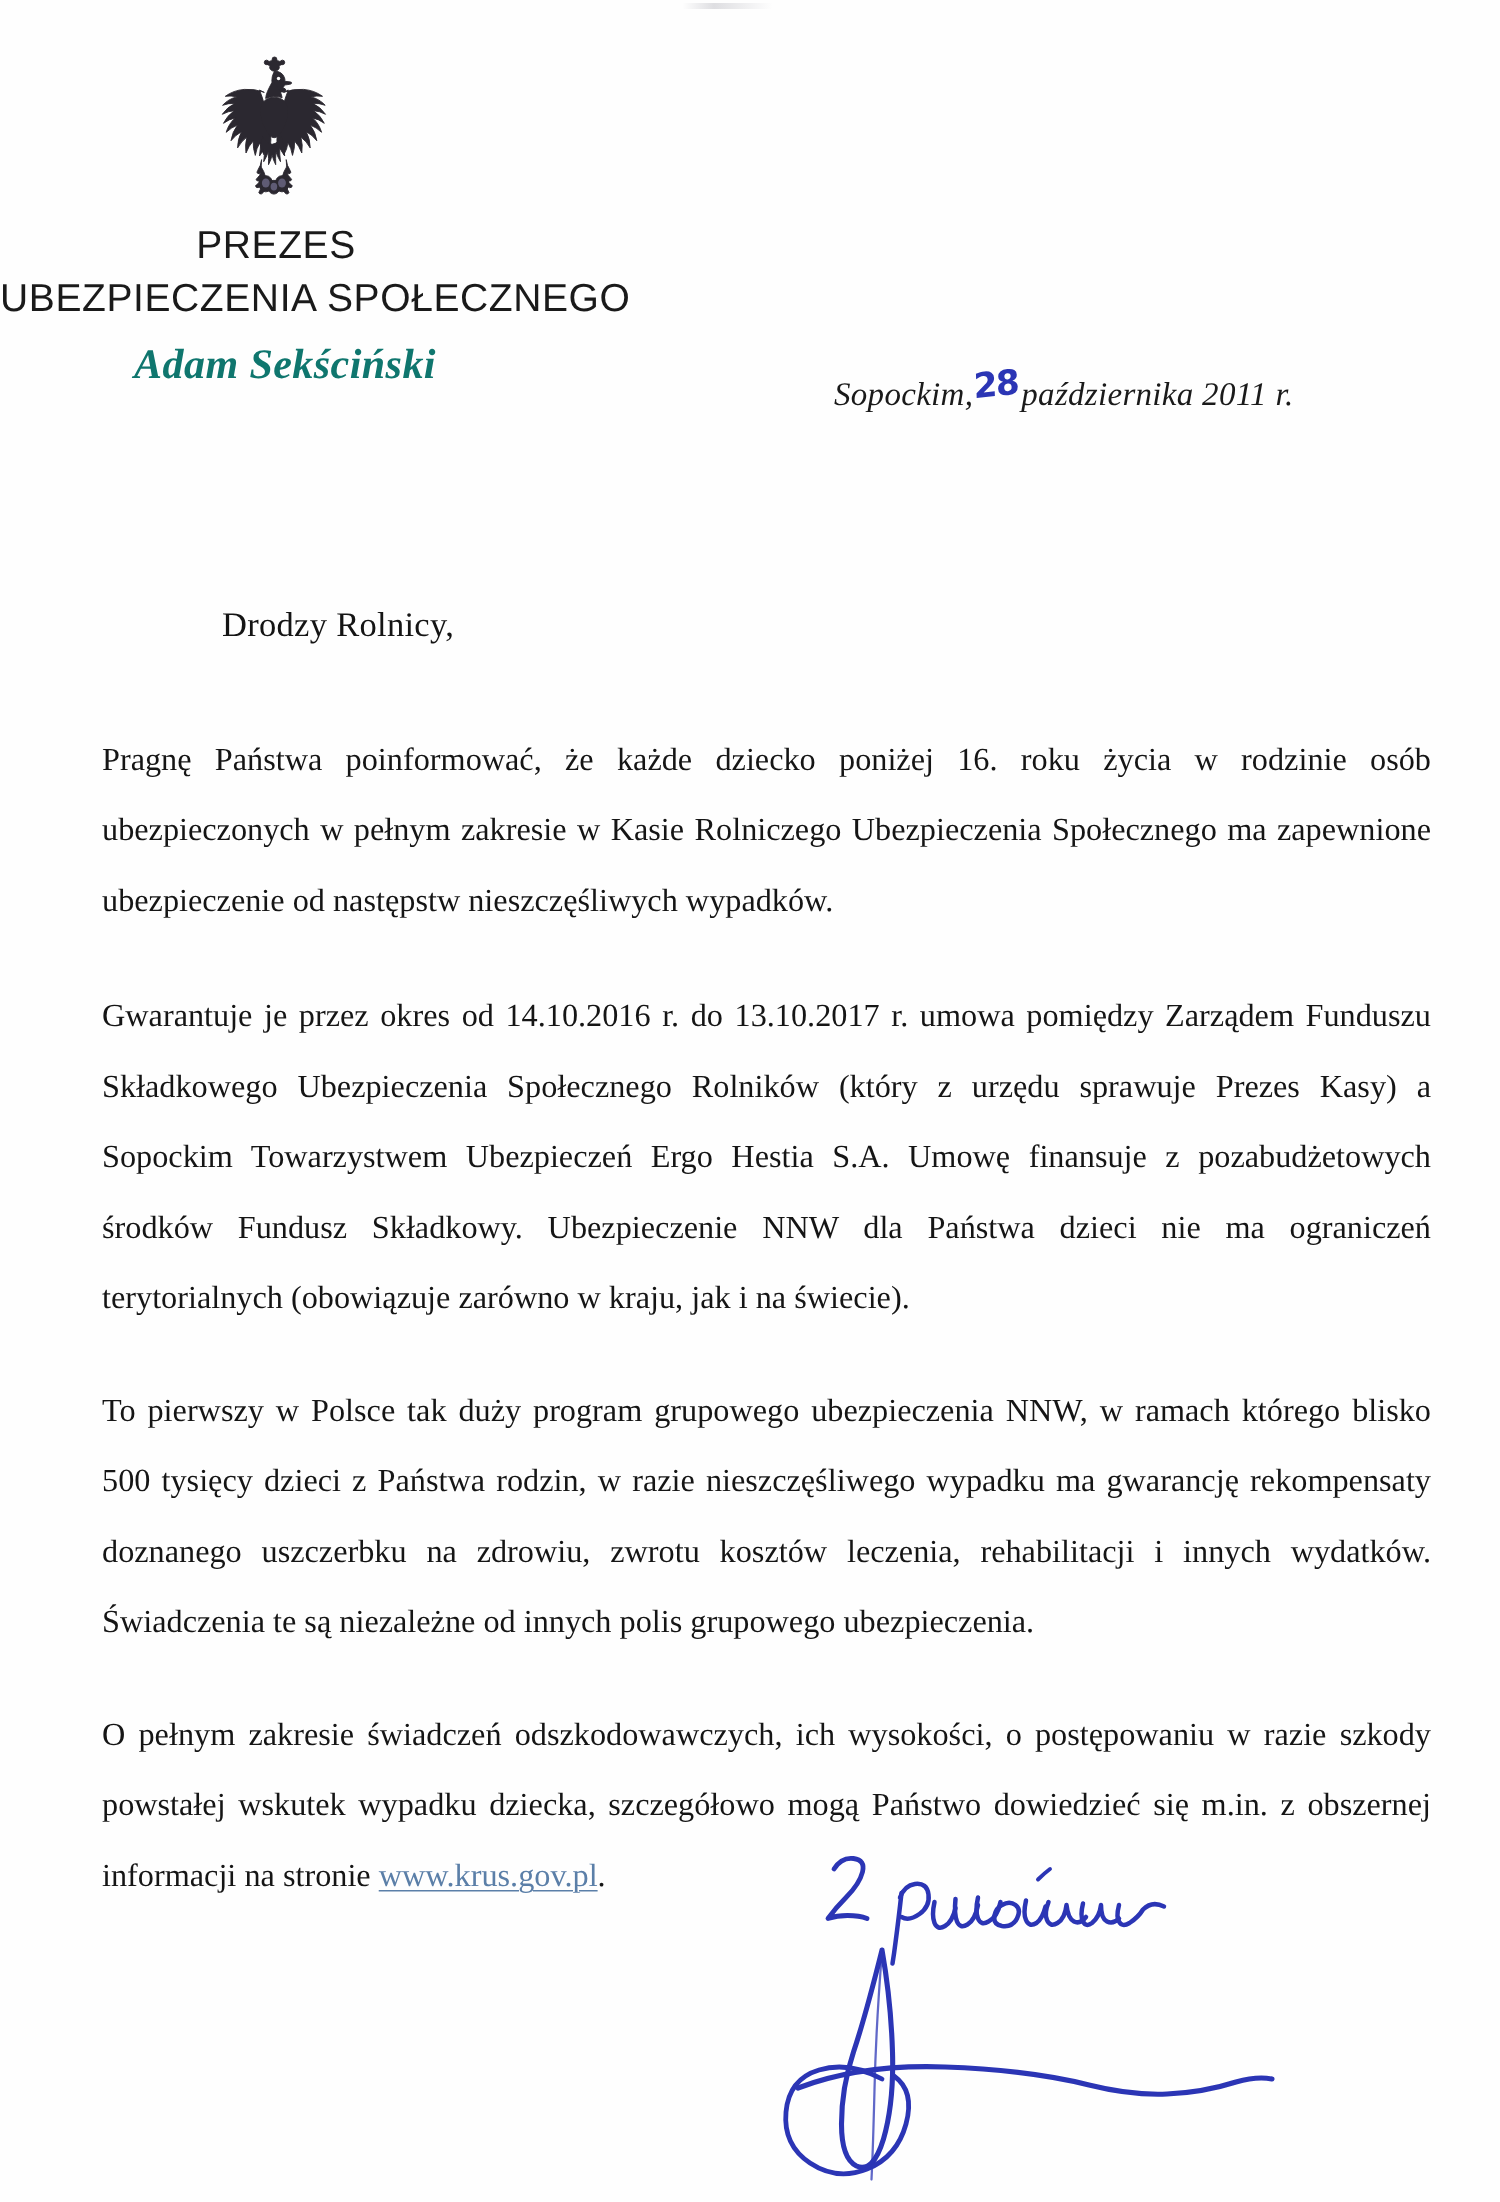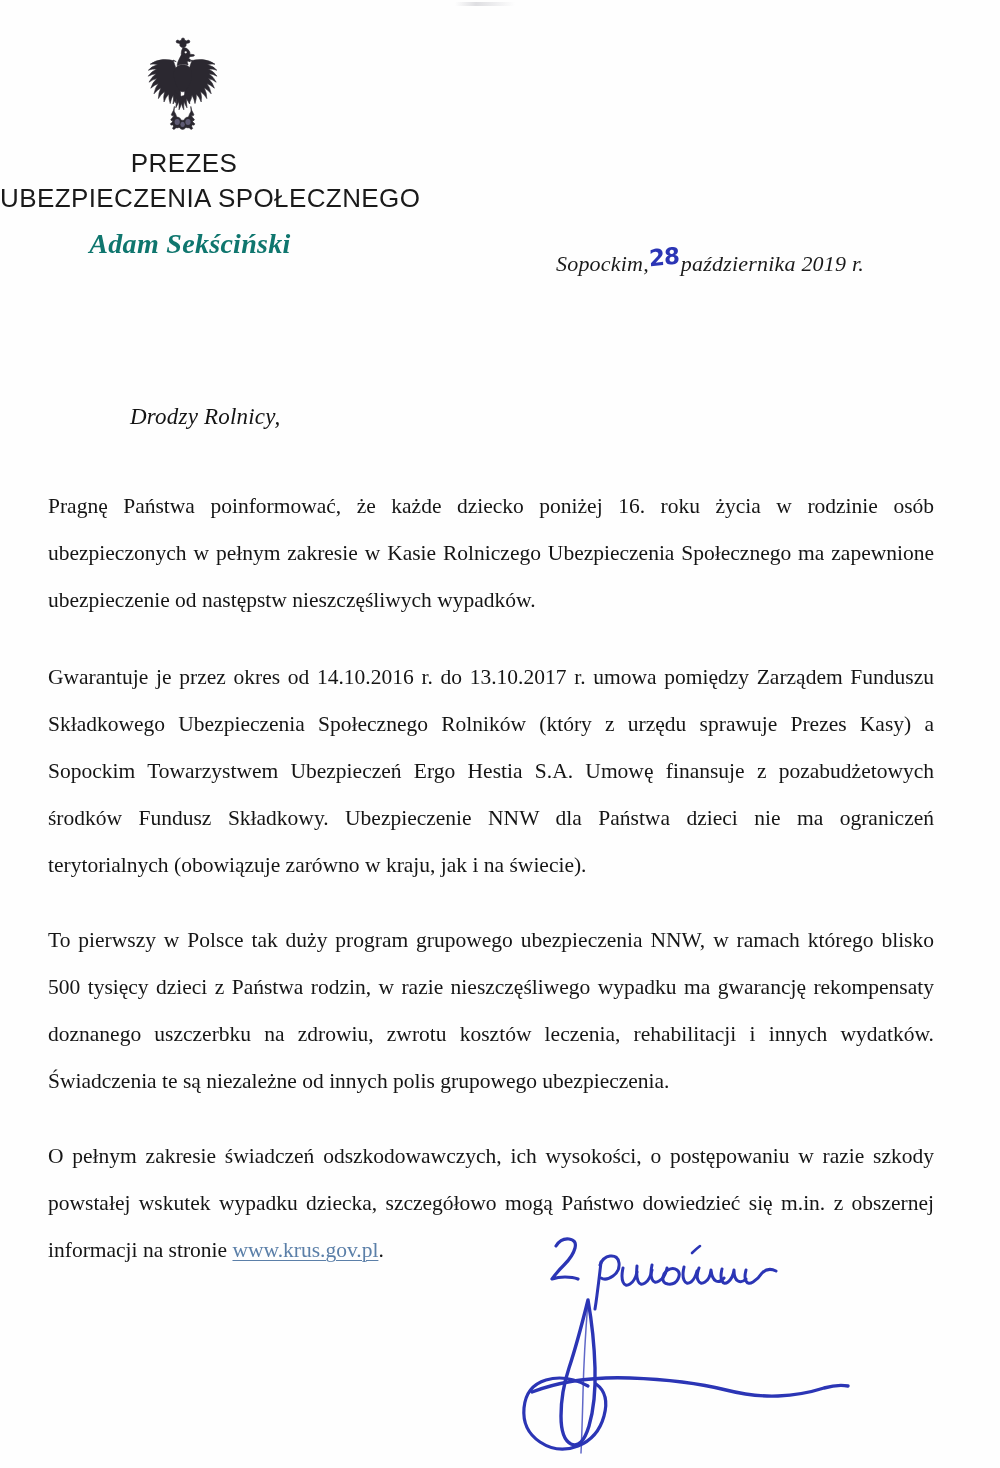--- a/index.html
+++ b/index.html
@@ -94,32 +94,31 @@
     font-weight: 600;
     font-size: 23px;
     transform: rotate(-6deg) skewX(-4deg);
     letter-spacing: -1px;
   }
 
   
   .salutation {
     position: absolute;
     top: 404px;
-    left: 130px;
-    font-style: italic;
+    left: 148px;
     font-size: 23px;
     color: #141414;
     letter-spacing: .2px;
   }
 
   
   .body-block {
     position: absolute;
     top: 483px;
-    left: 48px;
+    left: 68px;
     width: 886px;
   }
   .para {
     text-align: justify;
     text-justify: inter-word;
     font-size: 21.5px;
     line-height: 47px;
     color: #151515;
     margin: 0 0 30px 0;
     hyphens: none;
@@ -190,21 +189,21 @@
 
     <div class="org-lines">
       <div>PREZES</div>
       <div>UBEZPIECZENIA SPOŁECZNEGO</div>
     </div>
   </div>
 
   <div class="signer-name">Adam Sekściński</div>
 
   <div class="date-line">
-    <span>Sopockim,</span><span class="date-day">28</span><span>października 2019 r.</span>
+    <span>Sopockim,</span><span class="date-day">28</span><span>października 2011 r.</span>
   </div>
 
   <div class="salutation">Drodzy Rolnicy,</div>
 
   <div class="body-block">
     <p class="para p1">Pragnę Państwa poinformować, że każde dziecko poniżej 16. roku życia w rodzinie osób ubezpieczonych w pełnym zakresie w Kasie Rolniczego Ubezpieczenia Społecznego ma zapewnione ubezpieczenie od następstw nieszczęśliwych wypadków.</p>
     <p class="para p2">Gwarantuje je przez okres od 14.10.2016 r. do 13.10.2017 r. umowa pomiędzy Zarządem Funduszu Składkowego Ubezpieczenia Społecznego Rolników (który z urzędu sprawuje Prezes Kasy) a Sopockim Towarzystwem Ubezpieczeń Ergo Hestia S.A. Umowę finansuje z pozabudżetowych środków Fundusz Składkowy. Ubezpieczenie NNW dla Państwa dzieci nie ma ograniczeń terytorialnych (obowiązuje zarówno w kraju, jak i na świecie).</p>
     <p class="para p3">To pierwszy w Polsce tak duży program grupowego ubezpieczenia NNW, w ramach którego blisko 500 tysięcy dzieci z Państwa rodzin, w razie nieszczęśliwego wypadku ma gwarancję rekompensaty doznanego uszczerbku na zdrowiu, zwrotu kosztów leczenia, rehabilitacji i innych wydatków. Świadczenia te są niezależne od innych polis grupowego ubezpieczenia.</p>
     <p class="para p4"><span>O pełnym zakresie świadczeń odszkodowawczych, ich wysokości, o postępowaniu w razie szkody powstałej wskutek wypadku dziecka, szczegółowo mogą Państwo dowiedzieć się m.in. z obszernej informacji na stronie </span><a class="weblink" href="#">www.krus.gov.pl</a><span>.</span></p>
   </div>

